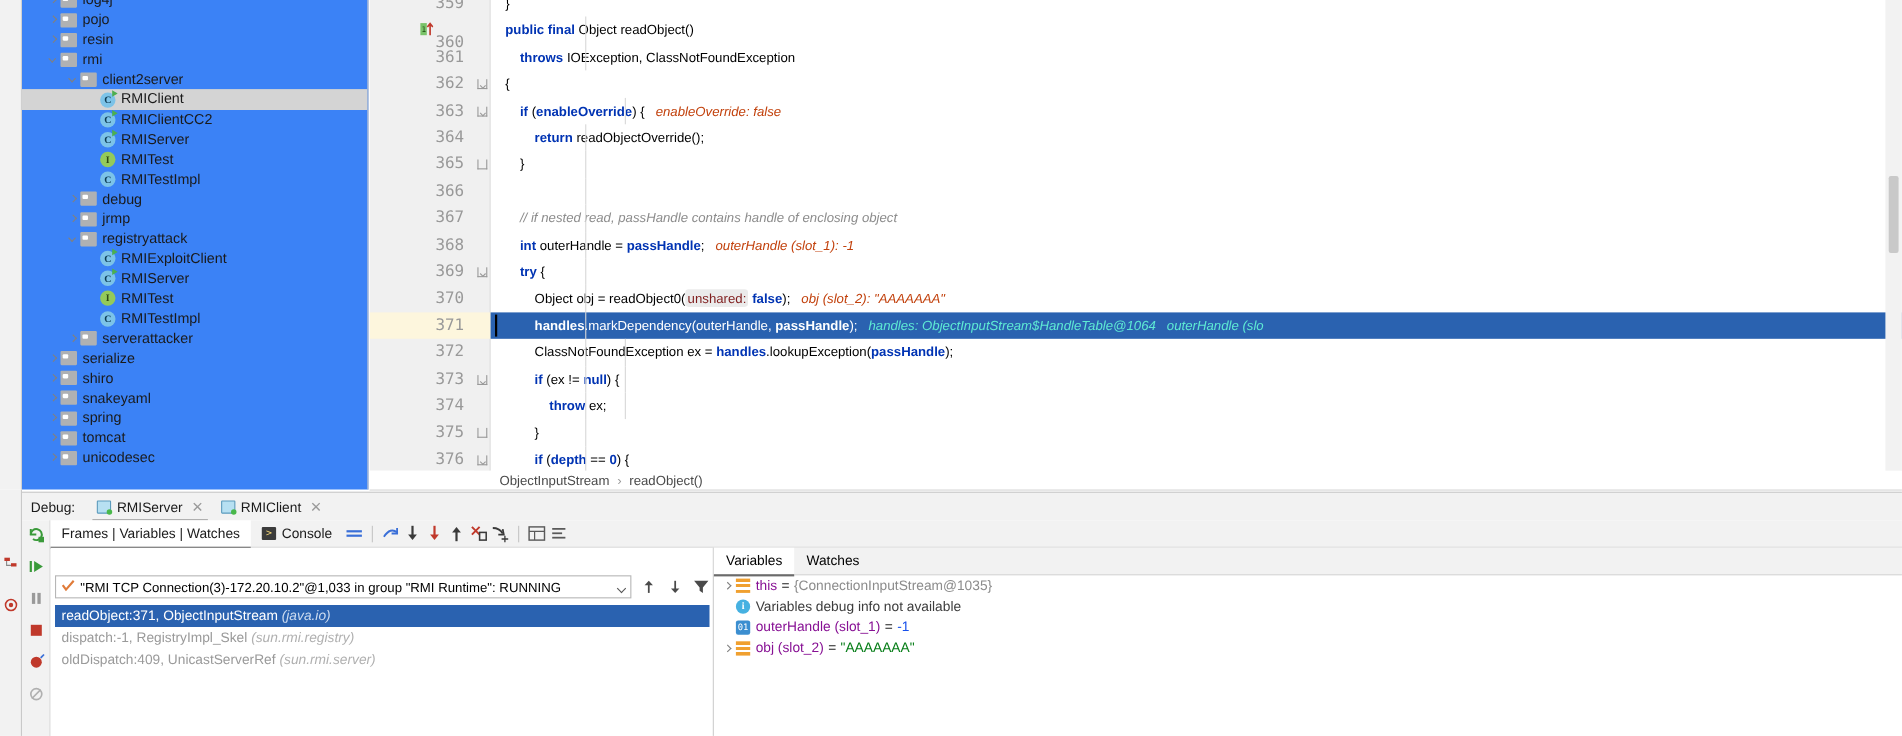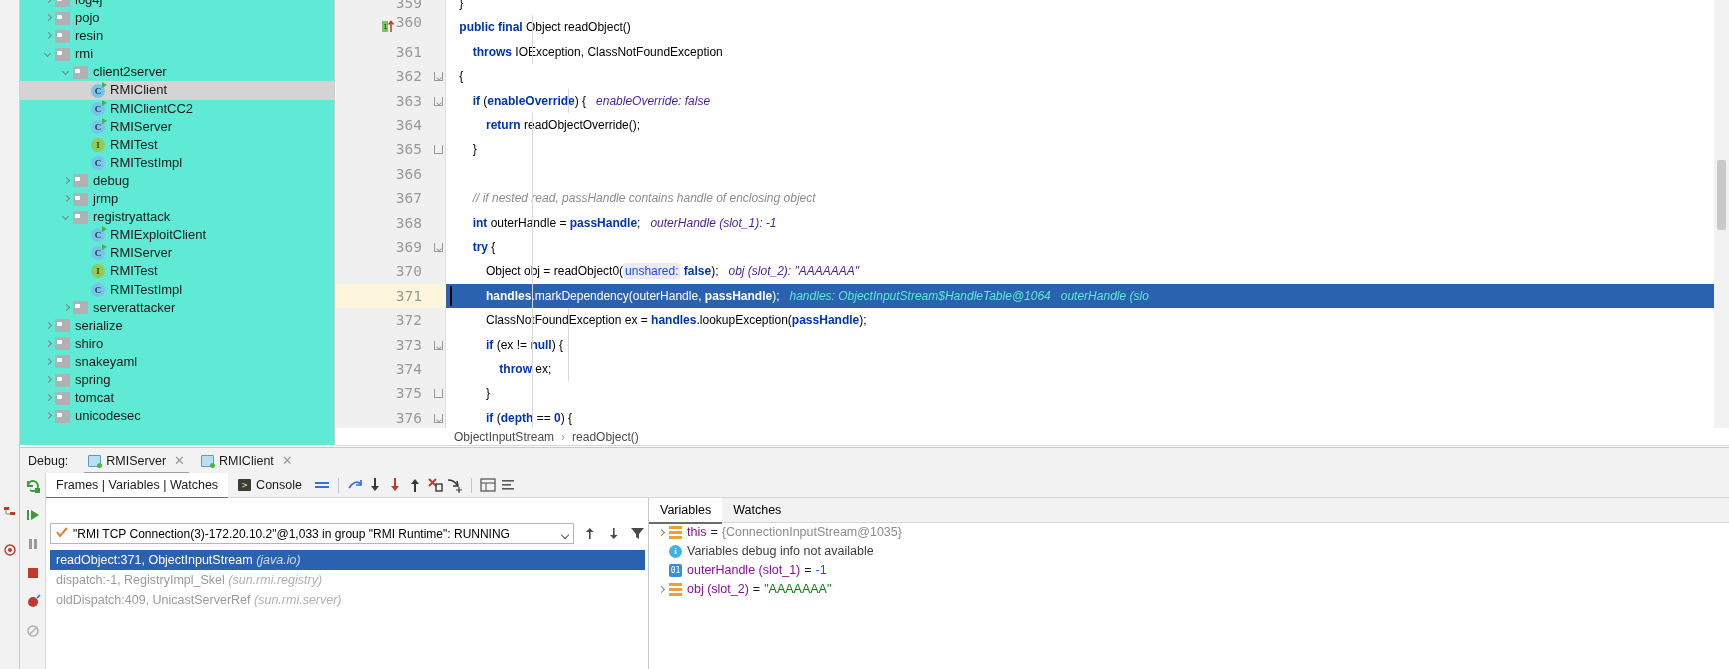--- a/index.html
+++ b/index.html
@@ -23,21 +23,21 @@
     position: absolute; left: 0; top: 445px; width: 20px; height: 224px;
     background: #f2f2f2; border-right: 1px solid #c9c9c9;
   }
   .strip-icon {
     position: absolute; left: 3px; width: 14px; height: 14px;
   }
 
   
   .project-tree {
     position: absolute; left: 20px; top: 0; width: 315px; height: 445px;
-    background: #5eead4; overflow: hidden;
+    background: #3b82f6; overflow: hidden;
     border-right: 1px solid #c9c9c9;
   }
   .tree-row {
     position: relative;
     height: 18px; line-height: 18px;
     white-space: nowrap;
     font-size: 13px;
     color: #1a1a1a;
     display: flex; align-items: center;
   }
@@ -132,24 +132,24 @@
   .ln.current .kw { color: #ffffff; font-weight: bold; }
   .ln.current .hint { color: #5eead4; }
   .caret-line-gutter {
     position: absolute; left: 0; width: 110px; height: 24.4px;
     background: #fdf6dd;
   }
   .code { padding-left: 0; }
   .kw { color: #0033b3; font-weight: bold; }
   .cmt { color: #8c8c8c; font-style: italic; }
   .hint {
-    color: #4c1d95; font-style: italic;
+    color: #c2410c; font-style: italic;
   }
   .param-hint {
-    color: #1d4ed8; font-style: normal;
+    color: #7f1d1d; font-style: normal;
     background: #ebebeb; border-radius: 3px;
     padding: 1px 2px;
   }
   .fold {
     position: absolute; left: 97px;
     width: 11px; height: 24.4px;
   }
   .fold .mark {
     position: absolute; left: 1px; top: 8px;
     width: 9px; height: 9px;
@@ -509,21 +509,21 @@
         </div>
       </div>
   </div>
 
   <div class="editor">
     <div class="gutter"></div>
     <div class="gutter-fold-col"></div>
     <div id="editor-body">
         <div class="lnum" style="top: -9px;">359</div>
         <div class="ln" style="top: -9px; left: 110px; width: 1283px;"><span class="code"><span>    }</span></span></div>
-        <div class="lnum" style="top: 10px; padding-left: 36px;">360</div>
+        <div class="lnum" style="top: 27px; padding-left: 36px;">360</div>
         <div class="bookmark-icon" style="top: 20.4px;"><svg width="12" height="14" viewBox="0 0 12 14">
             <rect x="0" y="1" width="6" height="11" fill="#7ac36a"></rect>
             <text x="1.2" y="9" font-size="7" fill="#1f4a12" font-family="monospace">1</text>
             <path d="M9 12 L9 2 M6.5 4.5 L9 1.5 L11.5 4.5" stroke="#c0392b" stroke-width="1.5" fill="none"></path>
           </svg></div>
         <div class="ln" style="top: 15.4px; left: 110px; width: 1500px;"><span class="code"><span>    </span><span class="kw">public final </span><span>Object readObject()</span></span></div>
         <div class="lnum" style="top: 39.8px;">361</div>
         <div class="ln" style="top: 39.8px; left: 110px; width: 1283px;"><span class="code"><span>        </span><span class="kw">throws </span><span>IOException, ClassNotFoundException</span></span></div>
         <div class="lnum" style="top: 64.2px;">362</div>
         <div class="fold" style="top: 64.2px;">

